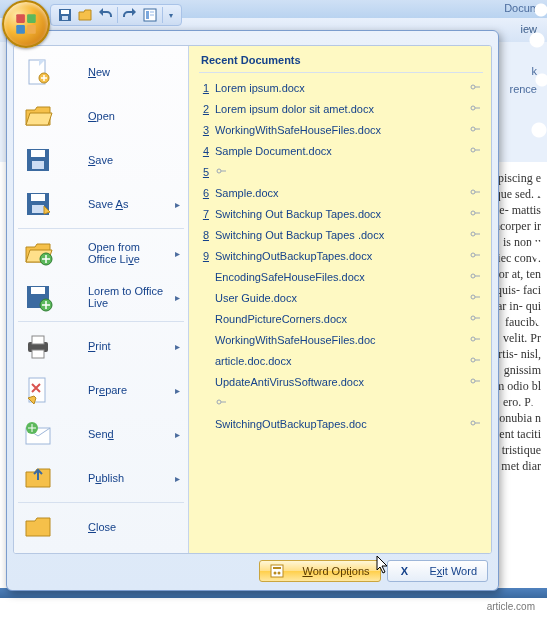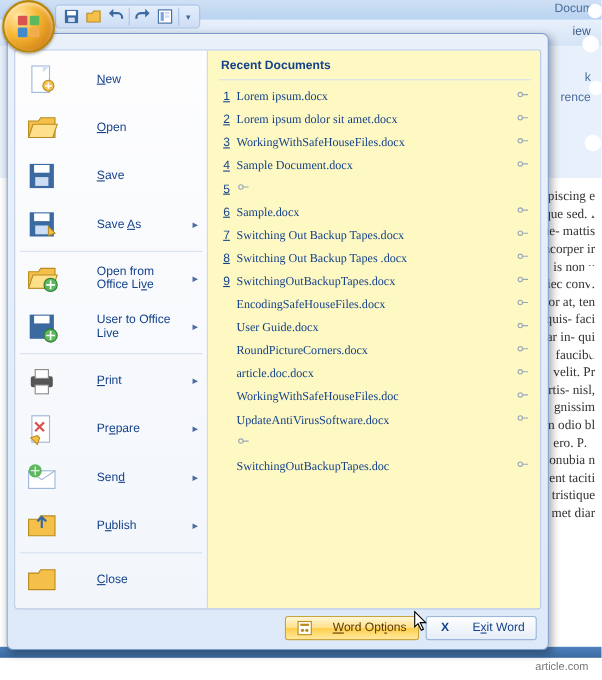--- a/index.html
+++ b/index.html
@@ -159,21 +159,21 @@
     border-bottom:1px solid #d6e0ef;
     margin-bottom:4px;
   }
   .doc-row {
     display:flex; align-items:center;
     height:21px;
     color:#15428b;
     gap:6px;
   }
   .doc-row .num { width:10px; text-align:right; color:#15428b; text-decoration:underline;}
-  .doc-row .name { flex:1; overflow:hidden; text-overflow:ellipsis; white-space:nowrap;font-family:Liberation Serif, serif; }
+  .doc-row .name { flex:1; overflow:hidden; text-overflow:ellipsis; white-space:nowrap; }
   .doc-row .pin { width:14px; color:#9aa6b8; }
 
   .footer {
     display:flex; justify-content:flex-end; gap:6px;
     padding: 6px 4px 2px 4px;
   }
   .btn {
     display:flex; align-items:center; gap:18px;
     height:22px;
     padding: 0 10px;
@@ -342,21 +342,21 @@
         </div>
         <div class="cmd">
           <span class="icon">
             <svg viewBox="0 0 32 32">
               <rect x="5" y="5" width="22" height="22" fill="#3b6aa0"></rect>
               <rect x="9" y="6" width="14" height="7" fill="#fff"></rect>
               <circle cx="24" cy="24" r="6" fill="#5cb85c" stroke="#2e7d32"></circle>
               <path d="M24 20v8M20 24h8" stroke="#fff" stroke-width="1.5"></path>
             </svg>
           </span>
-          <span class="lbl">User to Office Live</span>
+          <span class="lbl">Lorem to Office Live</span>
           <span class="arrow">▸</span>
         </div>
         <div class="hr"></div>
         <div class="cmd">
           <span class="icon">
             <svg viewBox="0 0 32 32">
               <rect x="6" y="12" width="20" height="10" fill="#555" rx="2"></rect>
               <rect x="10" y="6" width="12" height="8" fill="#fff" stroke="#888"></rect>
               <rect x="10" y="20" width="12" height="8" fill="#fff" stroke="#888"></rect>
             </svg>
@@ -500,29 +500,29 @@
           <div class="doc-row">
             <span class="num"></span>
             <span class="name">RoundPictureCorners.docx</span>
             <span class="pin"><svg width="12" height="12" viewBox="0 0 12 12">
                 <circle cx="4" cy="6" r="2" fill="none" stroke="#9aa6b8"></circle>
                 <path d="M6 6h5" stroke="#9aa6b8"></path>
               </svg></span>
           </div>
           <div class="doc-row">
             <span class="num"></span>
+            <span class="name">WorkingWithSafeHouseFiles.doc</span>
+            <span class="pin"><svg width="12" height="12" viewBox="0 0 12 12">
+                <circle cx="4" cy="6" r="2" fill="none" stroke="#9aa6b8"></circle>
+                <path d="M6 6h5" stroke="#9aa6b8"></path>
+              </svg></span>
+          </div>
+          <div class="doc-row">
+            <span class="num"></span>
             <span class="name">article.doc.docx</span>
-            <span class="pin"><svg width="12" height="12" viewBox="0 0 12 12">
-                <circle cx="4" cy="6" r="2" fill="none" stroke="#9aa6b8"></circle>
-                <path d="M6 6h5" stroke="#9aa6b8"></path>
-              </svg></span>
-          </div>
-          <div class="doc-row">
-            <span class="num"></span>
-            <span class="name">WorkingWithSafeHouseFiles.doc</span>
             <span class="pin"><svg width="12" height="12" viewBox="0 0 12 12">
                 <circle cx="4" cy="6" r="2" fill="none" stroke="#9aa6b8"></circle>
                 <path d="M6 6h5" stroke="#9aa6b8"></path>
               </svg></span>
           </div>
           <div class="doc-row">
             <span class="num"></span>
             <span class="name">UpdateAntiVirusSoftware.docx</span>
             <span class="pin"><svg width="12" height="12" viewBox="0 0 12 12">
                 <circle cx="4" cy="6" r="2" fill="none" stroke="#9aa6b8"></circle>

